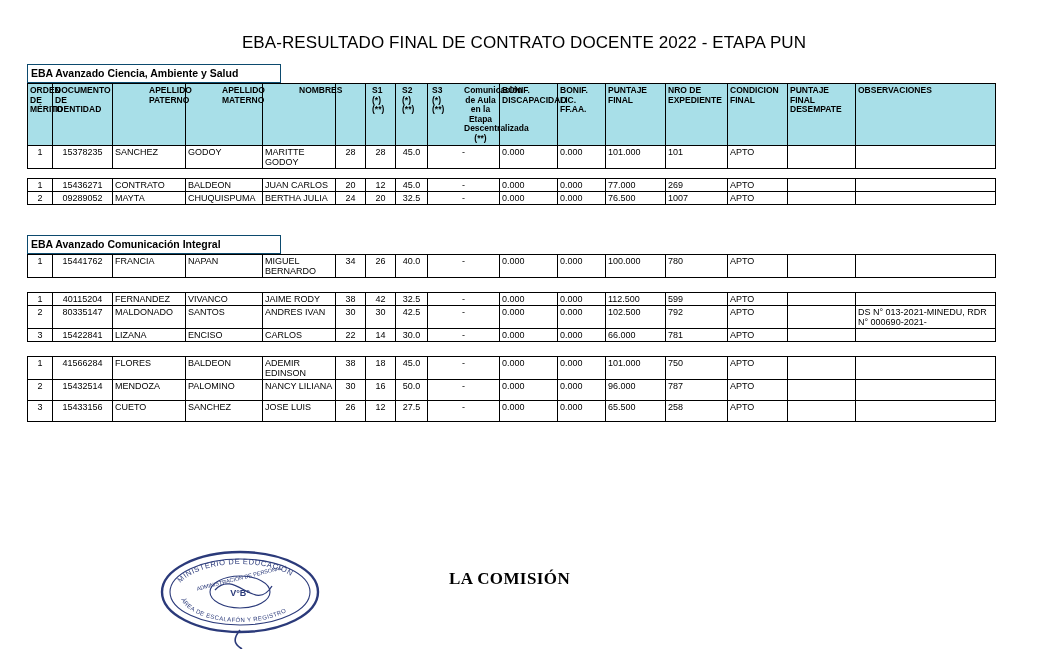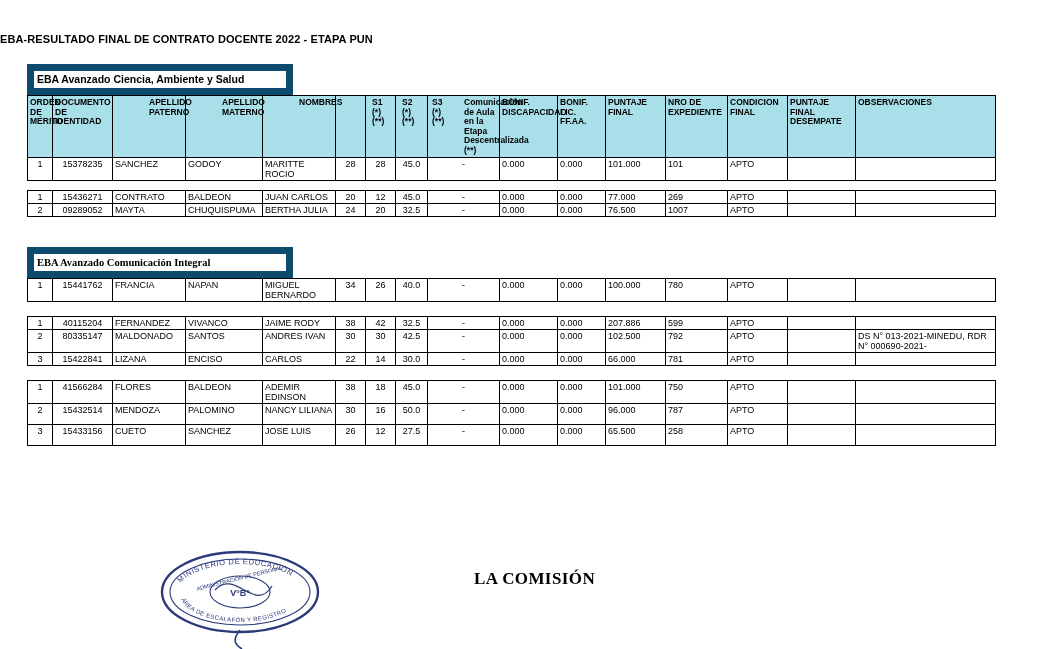--- a/index.html
+++ b/index.html
@@ -18,40 +18,40 @@
   .page {
     position: relative;
     width: 1048px;
     height: 649px;
   }
   .doc-title {
     position: absolute;
     left: 0;
     top: 33px;
     width: 1048px;
-    text-align: left;
-    font-size: 11px;
-    font-weight: bold;
+    text-align: center;
+    font-size: 17px;
+    font-weight: normal;
     letter-spacing: 0.1px;
   }
   .tables {
     position: absolute;
     left: 27px;
     top: 64px;
     width: 968px;
   }
   table {
     border-collapse: collapse;
     table-layout: fixed;
   }
   .group-title-table {
     margin: 0;
   }
   .group-title {
-    border: 7px solid #0c4a6e;
+    border: 1px solid #0c4a6e;
     font-size: 10.5px;
     font-weight: bold;
     padding: 2px 3px 2px 3px;
     height: 13px;
     line-height: 13px;
     white-space: nowrap;
     background: #ffffff;
   }
   .main-table {
     width: 968px;
@@ -66,20 +66,21 @@
   }
   .hdr td {
     background: #a8dfe8 !important;
     font-weight: bold;
     font-size: 8.5px;
     line-height: 9.5px;
     vertical-align: top;
     padding: 2px 2px;
   }
   .hdr td.ctr {
+    text-align: center;
     padding-left: 36px;
   }
   .c-ctr { text-align: center; }
   .spacer {
     height: 9px;
   }
   .row-tall td { height: 18px; }
   .footer-wrap {
     position: absolute;
     left: 0;
@@ -89,21 +90,21 @@
   }
   .stamp {
     position: absolute;
     left: 160px;
     top: 10px;
     width: 160px;
     height: 78px;
   }
   .comision {
     position: absolute;
-    left: 474px;
+    left: 449px;
     top: 29px;
     font-family: "Liberation Serif", serif;
     font-size: 17px;
     font-weight: bold;
     letter-spacing: 0.4px;
   }
   .stamp-txt {
     font-family: "Liberation Sans", sans-serif;
     fill: #2b3a7a;
   }
@@ -161,21 +162,21 @@
         <td>NRO DE EXPEDIENTE</td>
         <td>CONDICION FINAL</td>
         <td>PUNTAJE FINAL DESEMPATE</td>
         <td>OBSERVACIONES</td>
       </tr>
       <tr>
         <td class="c-ctr">1</td>
         <td class="c-ctr">15378235</td>
         <td>SANCHEZ</td>
         <td>GODOY</td>
-        <td>MARITTE ROCIO</td>
+        <td>MARITTE GODOY</td>
         <td class="c-ctr">28</td>
         <td class="c-ctr">28</td>
         <td class="c-ctr">45.0</td>
         <td class="c-ctr">-</td>
         <td>0.000</td>
         <td>0.000</td>
         <td>101.000</td>
         <td>101</td>
         <td>APTO</td>
         <td></td>
@@ -244,21 +245,21 @@
         <td></td>
       </tr>
     </tbody>
       </table>
 
     <div class="spacer" style="height:30px"></div>
 
     <table class="group-title-table">
       <tbody>
           <tr>
-        <td class="group-title" style="width:246px;font-family:Liberation Serif, serif;">EBA Avanzado Comunicación Integral</td>
+        <td class="group-title" style="width:246px;">EBA Avanzado Comunicación Integral</td>
       </tr>
     </tbody>
       </table>
 
     <table class="main-table">
       <colgroup>
         <col style="width:25px">
           <col style="width:60px">
           <col style="width:73px">
           <col style="width:77px">
@@ -325,21 +326,21 @@
         <td class="c-ctr">40115204</td>
         <td>FERNANDEZ</td>
         <td>VIVANCO</td>
         <td>JAIME RODY</td>
         <td class="c-ctr">38</td>
         <td class="c-ctr">42</td>
         <td class="c-ctr">32.5</td>
         <td class="c-ctr">-</td>
         <td>0.000</td>
         <td>0.000</td>
-        <td>207.886</td>
+        <td>112.500</td>
         <td>599</td>
         <td>APTO</td>
         <td></td>
         <td></td>
       </tr>
       <tr class="row-tall">
         <td class="c-ctr">2</td>
         <td class="c-ctr">80335147</td>
         <td>MALDONADO</td>
         <td>SANTOS</td>

